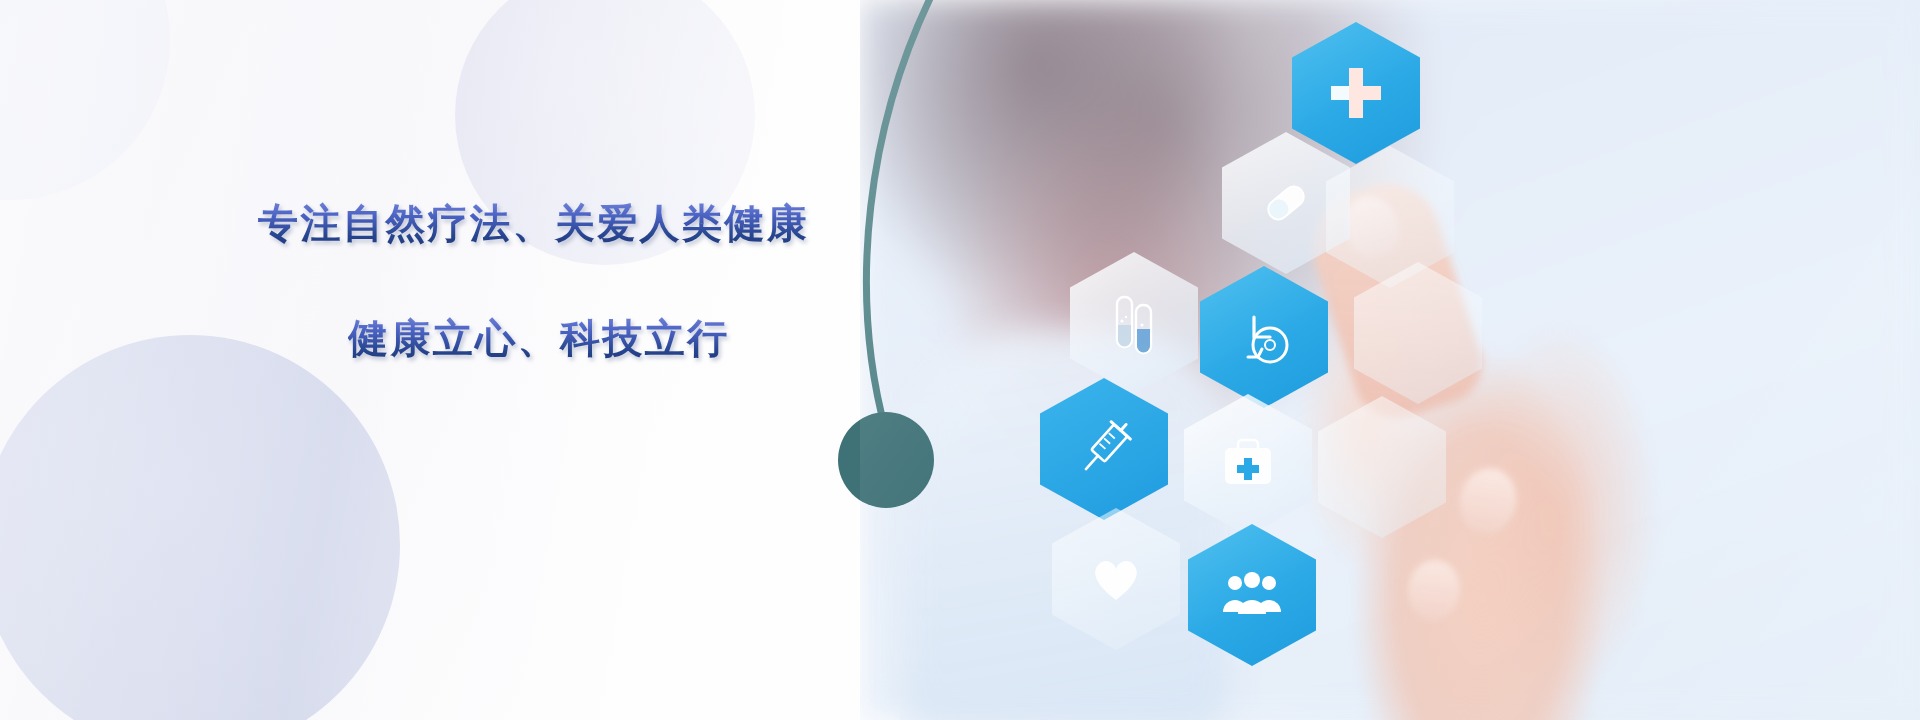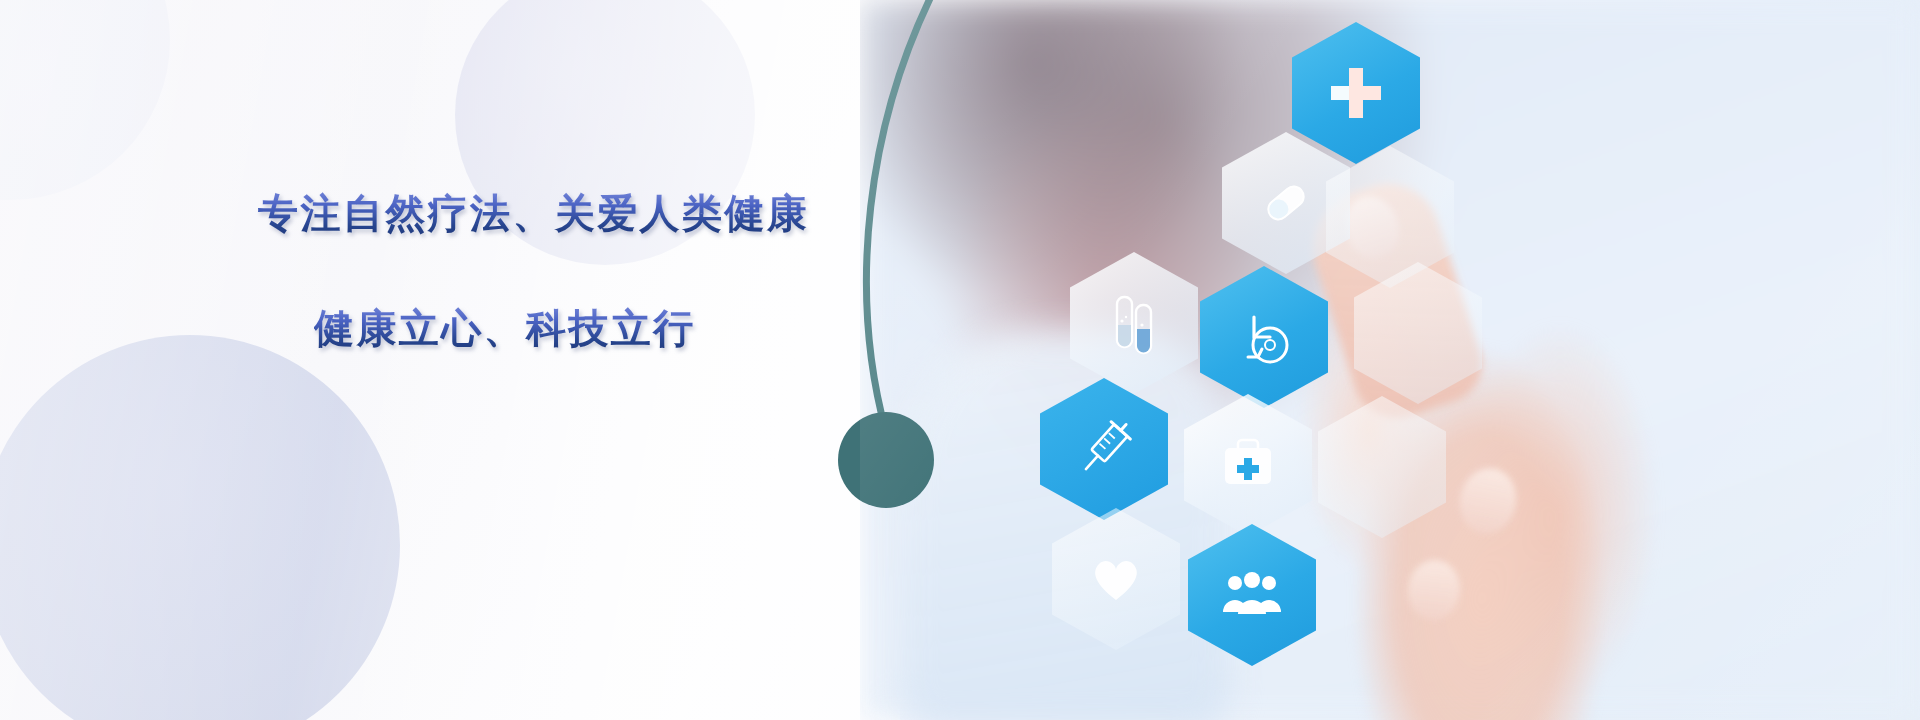--- a/index.html
+++ b/index.html
@@ -39,23 +39,24 @@
   .copy{position:absolute;left:0;top:0;width:900px;height:720px;}
   .headline{
     position:absolute;
     font-weight:bold;
     letter-spacing:.06em;
     white-space:nowrap;
     background:linear-gradient(180deg,#7e8ede 0%,#4b63c4 35%,#27458f 72%,#1d3474 100%);
     -webkit-background-clip:text;background-clip:text;
     color:transparent;-webkit-text-fill-color:transparent;
     filter:drop-shadow(2px 3px 2px rgba(90,100,140,.35));
+    margin-top:10px;
   }
   .headline-1{left:258px;top:186px;font-size:40px;}
-  .headline-2{left:314px;top:301px;font-size:40px;}
+  .headline-2{left:348px;top:301px;font-size:40px;}
 
   
   .photo-panel{
     position:absolute;left:860px;top:0;width:1060px;height:720px;overflow:hidden;
   }
   .photo-bg{
     position:absolute;left:0;top:0;width:1060px;height:720px;
     background:
       radial-gradient(ellipse 360px 420px at 300px 120px,rgba(120,92,98,.55) 0%,rgba(150,120,124,.35) 45%,rgba(205,198,206,0) 78%),
       radial-gradient(ellipse 200px 260px at 250px 300px,rgba(196,112,118,.45) 0%,rgba(214,160,164,.22) 55%,rgba(220,200,205,0) 82%),

